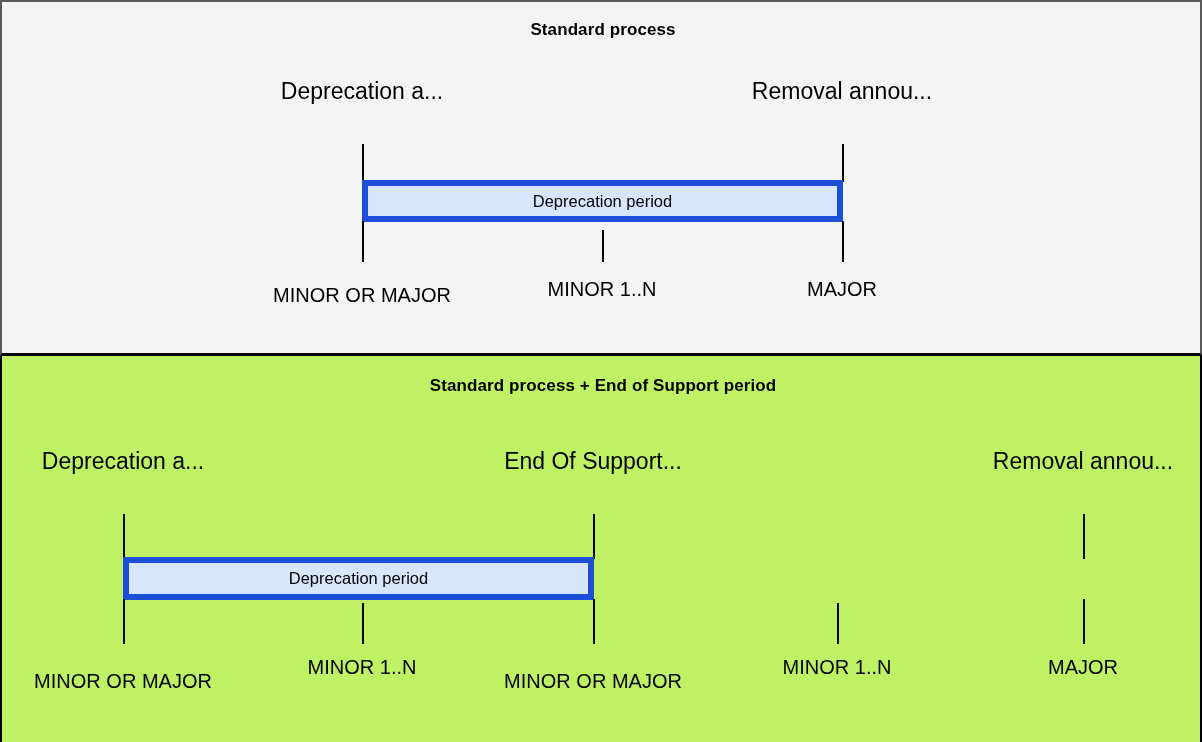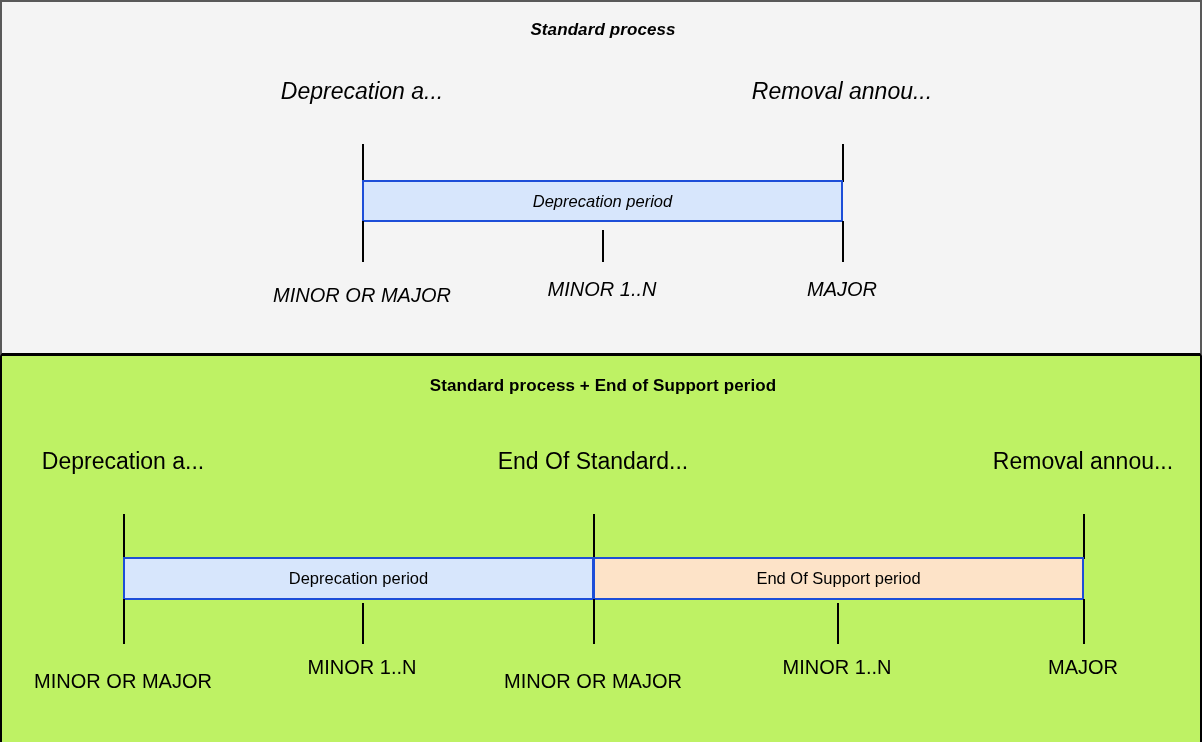--- a/index.html
+++ b/index.html
@@ -17,21 +17,20 @@
   }
 
   
   .panel { position: absolute; left: 0; width: 1202px; }
 
   #panel-standard {
     top: 0; height: 356px;
     background: #f4f4f4;
     border: 2px solid #595959;
     border-bottom: 3px solid #000000;
-    font-style: italic;
   }
   #panel-eos {
     top: 356px; height: 470px;
     background: #bef264;
     border: 2px solid #000000;
     border-top: none;
   }
 
   .panel-title {
     position: absolute;
@@ -46,21 +45,21 @@
   #title-eos      { top: 20px; }
 
   
   .tick {
     position: absolute;
     width: 0;
     border-left: 2px solid #000000;
   }
   .bar {
     position: absolute;
-    border: 2px solid #1d4ed8;
+    border: 6px solid #1d4ed8;
     display: flex;
     align-items: center;
     justify-content: center;
     font-size: 16.5px;
     color: #000000;
     white-space: nowrap;
   }
   .bar.deprecation { background: #d7e6fc; }
   .bar.eos         { background: #fde3c8; }
 
@@ -104,32 +103,29 @@
     <div class="ver-label center-x" style="left:360px; top:282px;">MINOR OR MAJOR</div>
     <div class="ver-label center-x" style="left:600px; top:276px;">MINOR 1..N</div>
     <div class="ver-label center-x" style="left:840px; top:276px;">MAJOR</div>
   </section>
 
   <section class="panel" id="panel-eos">
 
     <div class="panel-title" id="title-eos">Standard process + End of Support period</div>
 
     <div class="ev-label center-x" style="left:121px; top:92px;">Deprecation a...</div>
-    <div class="ev-label center-x" style="left:591px; top:92px;">End Of Standard...</div>
+    <div class="ev-label center-x" style="left:591px; top:92px;">End Of Support...</div>
     <div class="ev-label center-x" style="left:1081px; top:92px;">Removal annou...</div>
 
     <div class="tick" style="left:121px; top:158px; height:45px;"></div>
     <div class="tick" style="left:591px; top:158px; height:45px;"></div>
     <div class="tick" style="left:1081px; top:158px; height:45px;"></div>
 
     <div class="bar deprecation" style="left:121px; top:201px; width:471px; height:43px;">
       <span>Deprecation period</span>
-    </div>
-    <div class="bar eos" style="left:591px; top:201px; width:491px; height:43px;">
-      <span>End Of Support period</span>
     </div>
 
     <div class="tick" style="left:121px; top:243px; height:45px;"></div>
     <div class="tick" style="left:360px; top:247px; height:41px;"></div>
     <div class="tick" style="left:591px; top:243px; height:45px;"></div>
     <div class="tick" style="left:835px; top:247px; height:41px;"></div>
     <div class="tick" style="left:1081px; top:243px; height:45px;"></div>
 
     <div class="ver-label center-x" style="left:121px; top:314px;">MINOR OR MAJOR</div>
     <div class="ver-label center-x" style="left:360px; top:300px;">MINOR 1..N</div>

